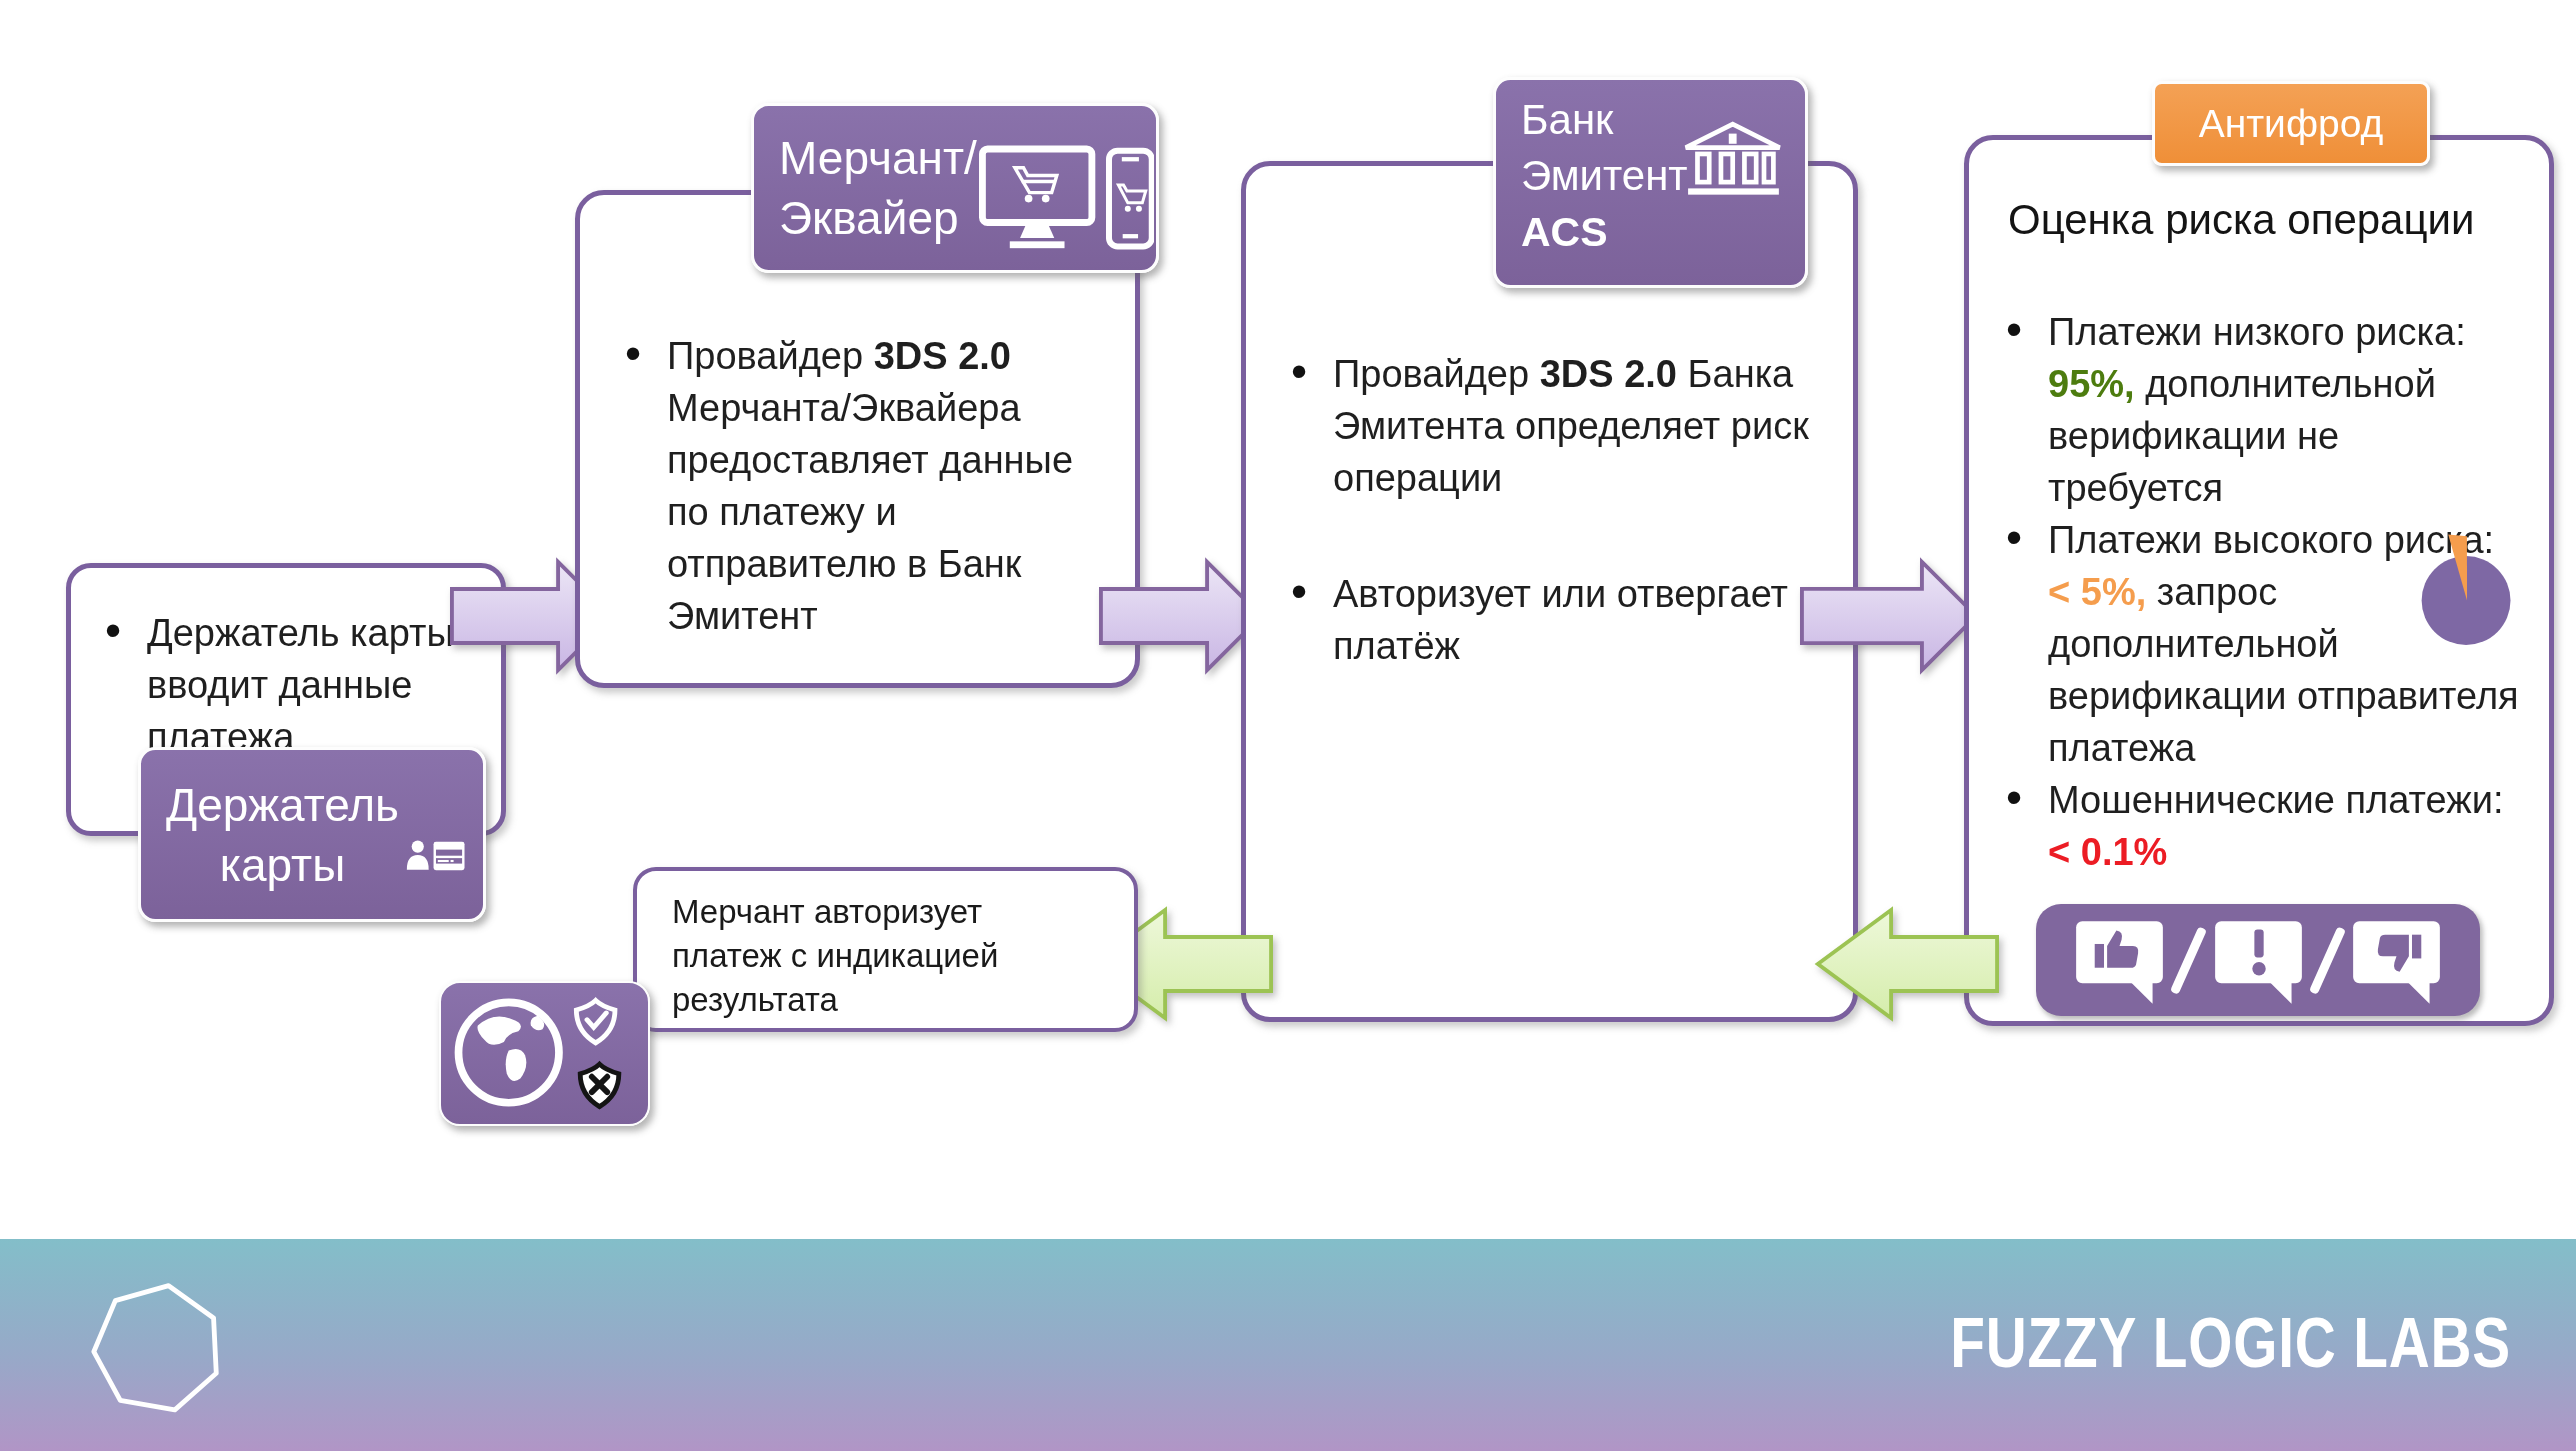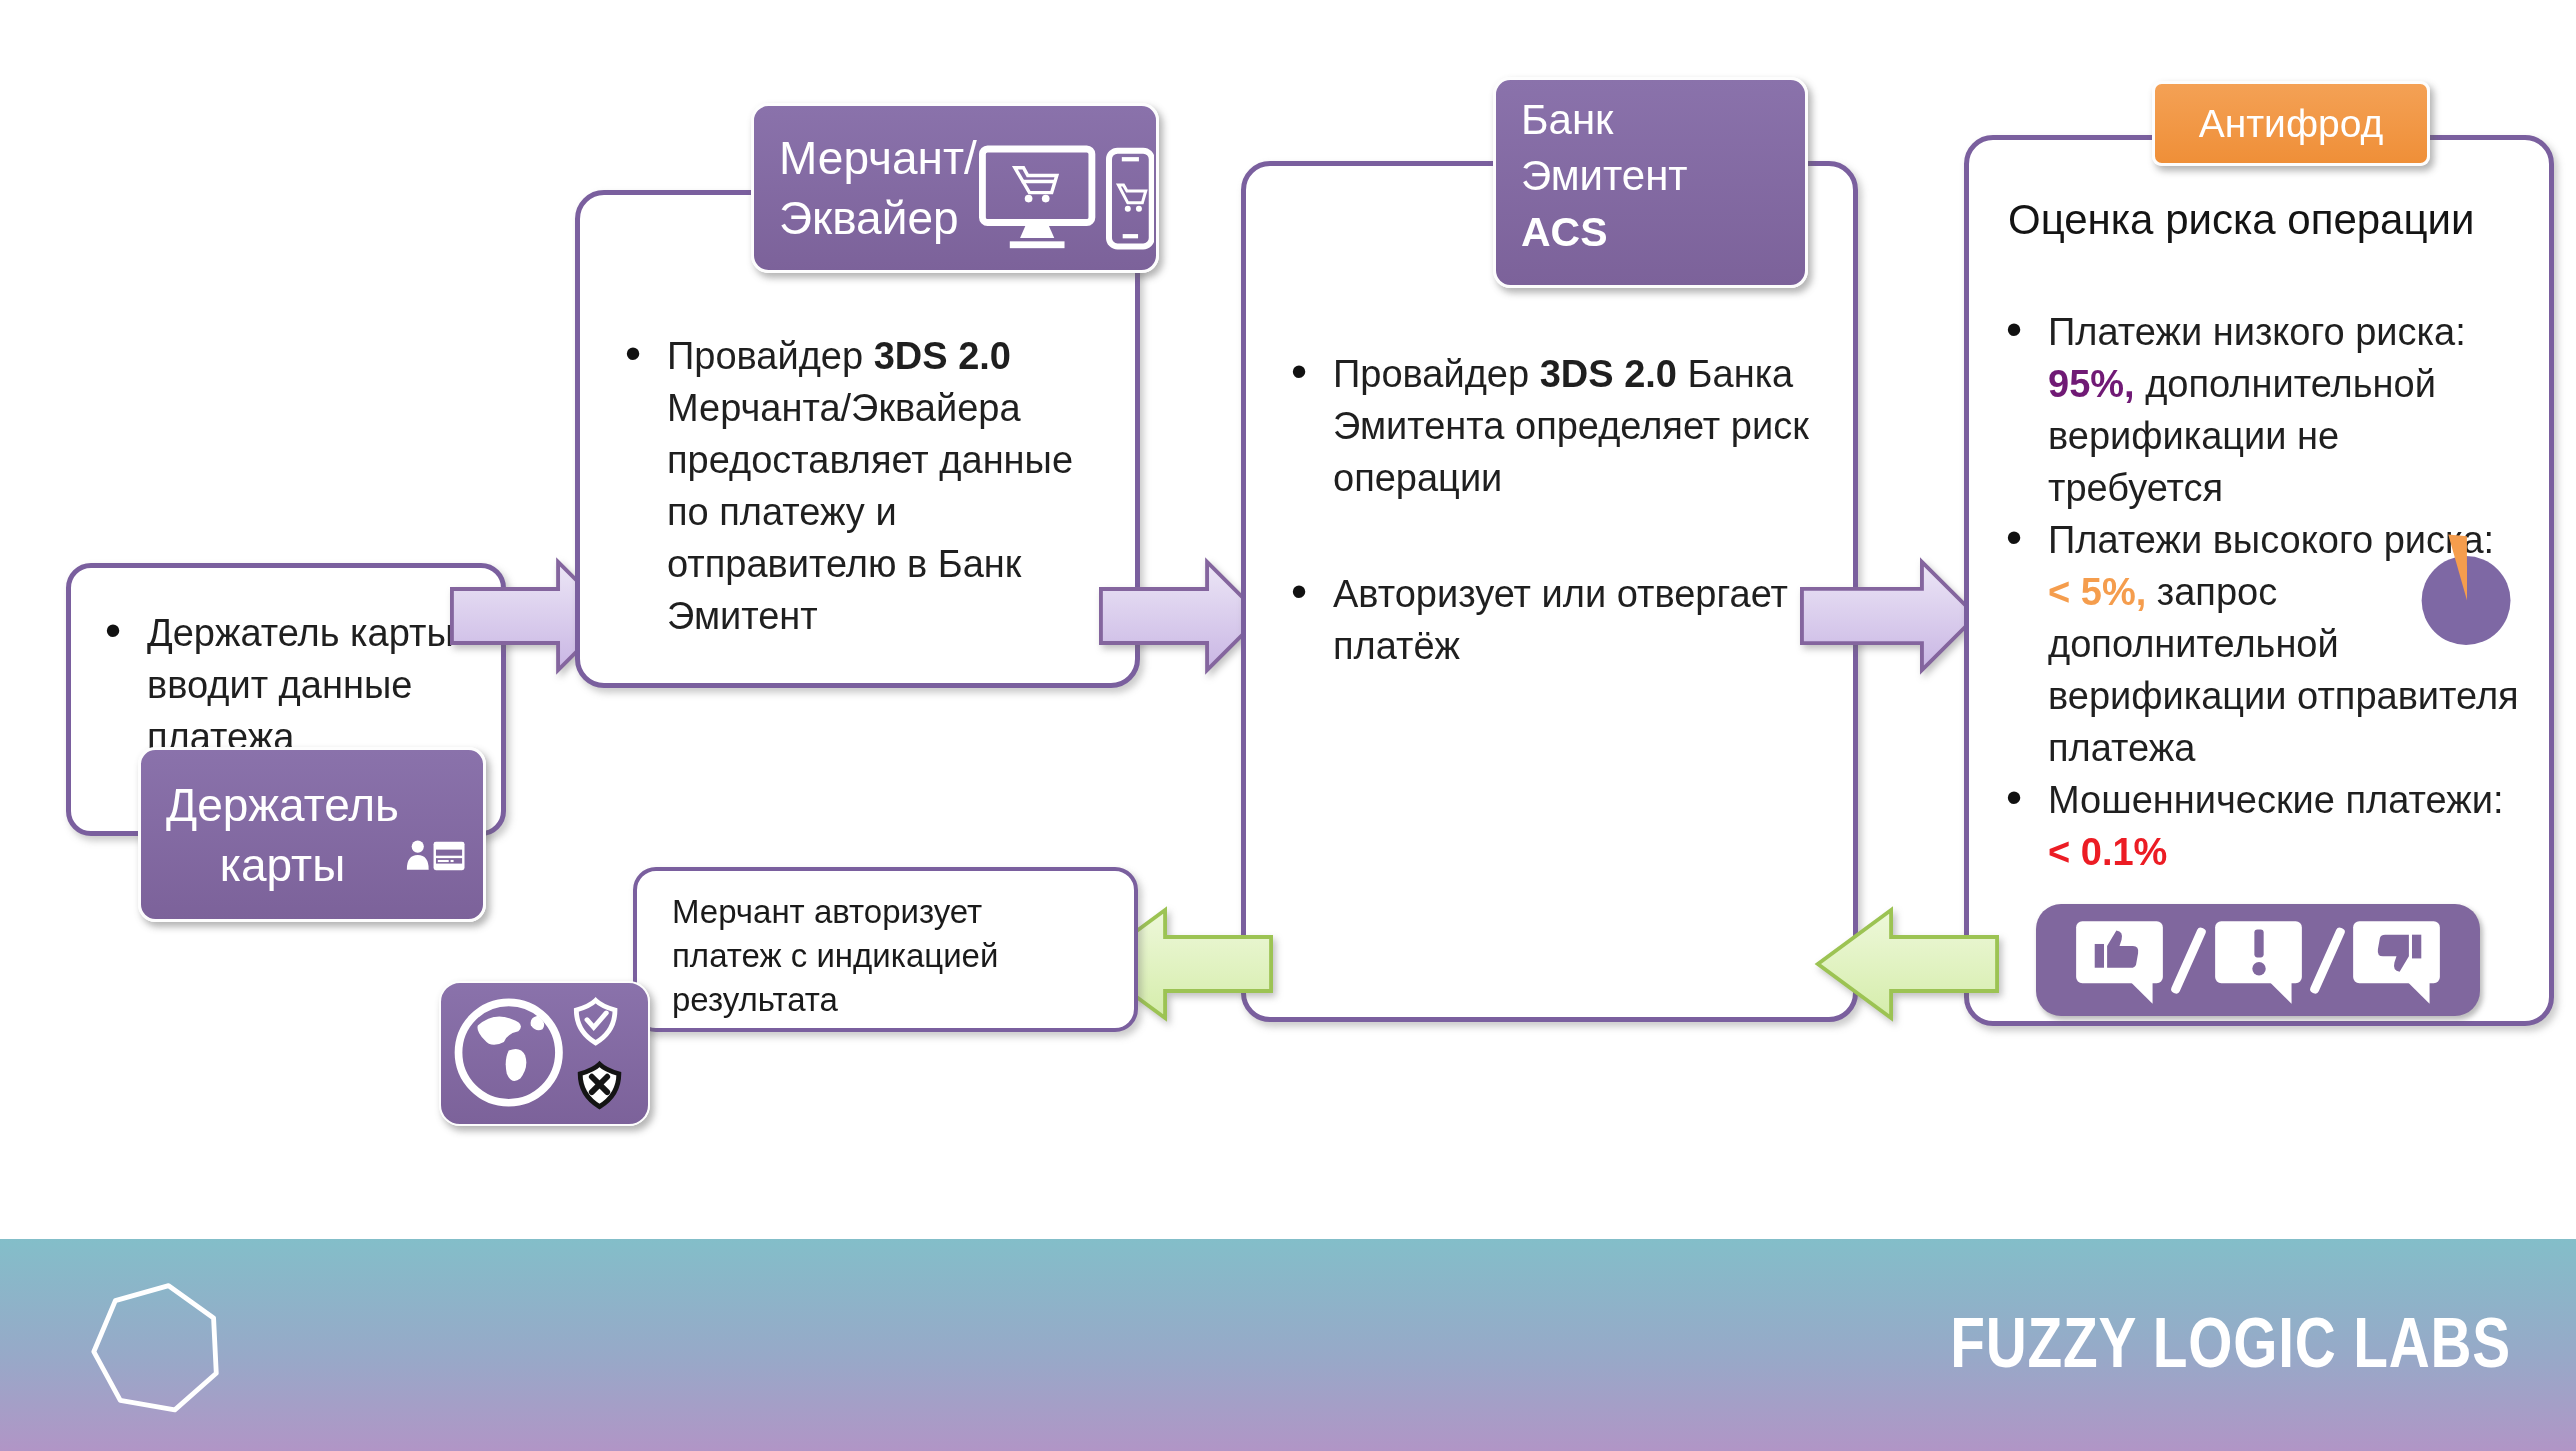--- a/index.html
+++ b/index.html
@@ -28,21 +28,21 @@
     box-shadow:3.9px 4.8px 7.7px rgba(90,90,90,.45);
     color:#fff;display:flex;align-items:center;justify-content:center;
     font-size:39px;box-sizing:border-box;
   }
   
   ul.bullets{list-style:none;margin:0;padding:0;font-size:38px;line-height:52px;}
   ul.bullets li{position:relative;padding-left:44px;margin:0;}
   ul.bullets li::before{content:"•";position:absolute;left:1.9px;top:-2.9px;font-size:46px;color:#111;}
   .s-bold{font-weight:700;}
   .s-orange{color:#f59d4d;font-weight:700;}
-  .s-purple{color:#701a75;font-weight:700;text-align:center;}
+  .s-purple{color:#4d7c0f;font-weight:700;text-align:center;}
   .s-red{color:#ec1c24;font-weight:700;}
   [data-name="issuer-bullets"] li:nth-child(2){margin-top:64px;}
   [data-name="antifraud-bullets"] li{margin-top:1.9px;}
   
   .af-heading{font-size:42px;color:#141414;}
   .result-text{font-size:33px;line-height:44px;color:#1a1a1a;}
   .arrow-shadow{filter:drop-shadow(3.9px 4.8px 3.9px rgba(100,100,100,.4));}
   
   #footer{
     position:absolute;left:0;top:1239px;width:2576px;height:212px;
@@ -152,21 +152,21 @@
     <polygon points="2,34 112,34 112,6 168,62 112,118 112,90 2,90" fill="url(#gp)" stroke="#84659e" stroke-width="4"></polygon>
   </svg>
 
   <div class="flowbox" style="left:1241px;top:161px;width:607px;height:851px;" data-name="issuer-box">
     <ul class="bullets" style="position:absolute;left:43px;top:182px;width:526px;" data-name="issuer-bullets">
         <li data-name="bullet-item"><span>Провайдер </span><span class="s-bold">3DS 2.0</span><span> Банка Эмитента определяет риск операции</span></li>
         <li data-name="bullet-item"><span>Авторизует или отвергает платёж</span></li>
       </ul>
   </div>
 
-  <div class="badge" style="left:1493px;top:77px;width:315px;height:211px;padding:0 13.5px 0 25px;align-items:flex-start;flex-direction:column;" data-name="issuer-badge">
+  <div class="badge" style="left:1493px;top:77px;width:315px;height:211px;padding:0 13.5px 0 25px;align-items:flex-start;" data-name="issuer-badge">
     <div style="margin-top:11.6px;" data-name="issuer-badge-title">
       <span class="line badge-title" style="display:block;font-size:42px;line-height:56px;" data-name="badge-line">Банк</span>
       <span class="line badge-title" style="display:block;font-size:42px;line-height:56px;" data-name="badge-line">Эмитент</span>
       <span style="display:block;font-size:41px;line-height:56px;font-weight:700;" data-name="issuer-badge-acs-label">ACS</span>
     </div>
     <svg viewBox="0 0 150 110" style="width:147px;height:108px;margin:27px 0 0 -13.5px;" data-name="bank-icon">
       <path d="M15 38 L75 8 L135 38 Z" fill="none" stroke="#fff" stroke-width="6"></path>
       <rect x="70" y="20" width="10" height="13" fill="#fff"></rect>
       <g fill="none" stroke="#fff" stroke-width="6">
         <rect x="30" y="46" width="15" height="36"></rect>

